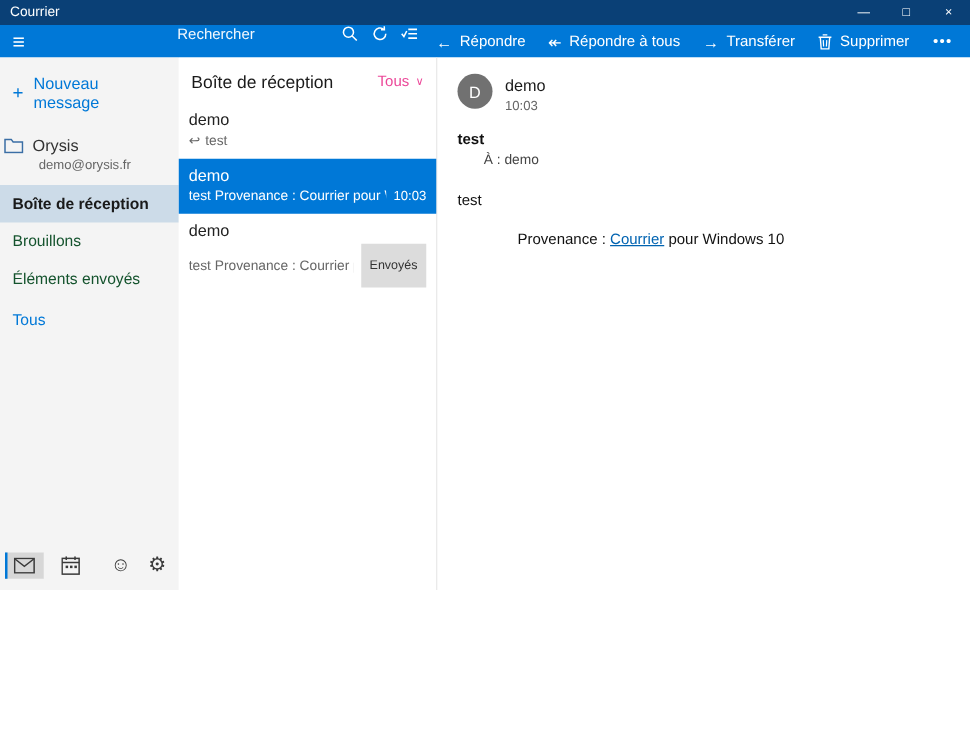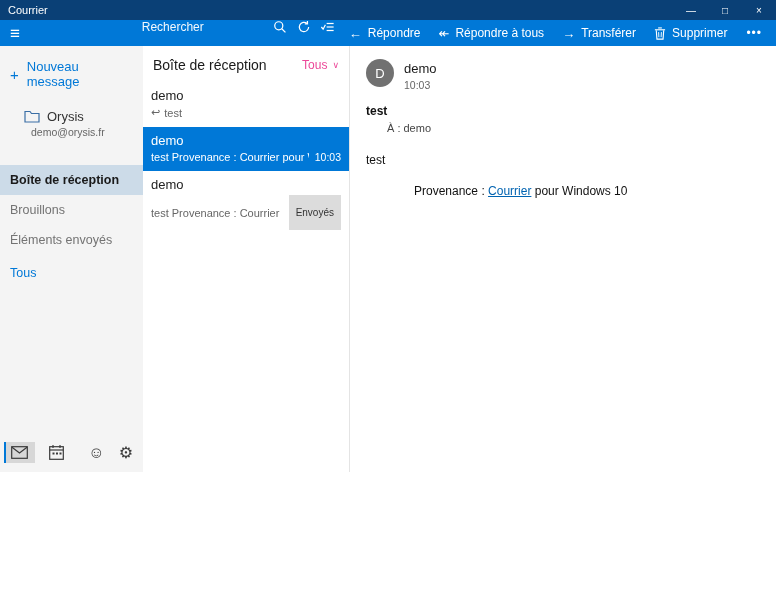--- a/index.html
+++ b/index.html
@@ -28,23 +28,23 @@
 
   svg { display:block; }
 
   
   .main { flex:1; display:flex; min-height:0; }
 
   
   .sidebar { width:143px; background:#f4f4f4; display:flex; flex-direction:column; flex-shrink:0; }
   .new-msg { color:#0078d7; font-size:13px; padding:13px 10px 15px; display:flex; align-items:center; gap:8px; }
   .new-msg .plus { font-size:15px; line-height:1; }
-  .account { display:flex; align-items:center; gap:7px; padding:5px 24px 2px; color:#333; font-size:13px; }
-  .account-email { font-size:10.5px; color:#666; padding:0 10px 27px 31px; }
-  .folder-item { font-size:12.5px; color:#737373; padding:8px 10px; }
+  .account { display:flex; align-items:center; gap:7px; padding:5px 3px 2px; color:#333; font-size:13px; }
+  .account-email { font-size:10.5px; color:#666; padding:0 10px 10px 31px; }
+  .folder-item { font-size:12.5px; color:#14532d; padding:8px 10px; }
   .folder-item.selected { background:#ccdbe8; color:#1a1a1a; font-weight:bold; }
   .plus-link { color:#0078d7; font-size:12.5px; padding:11px 10px; }
   .bottom-nav { margin-top:auto; display:flex; align-items:center; justify-content:space-between; padding:4px 10px 9px 4px; }
   .bn-group { display:flex; align-items:center; gap:14px; }
   .bn-item { color:#3a3a3a; display:flex; align-items:center; justify-content:center; }
   .bn-item.sel { background:#d7d7d7; border-left:2px solid #0078d7; padding:4px 7px 4px 5px; }
   .bn-glyph { font-size:16px; line-height:1; color:#3a3a3a; }
 
   
   .list { width:207px; background:#fff; display:flex; flex-direction:column; border-right:1px solid #e4e4e4; flex-shrink:0; }

